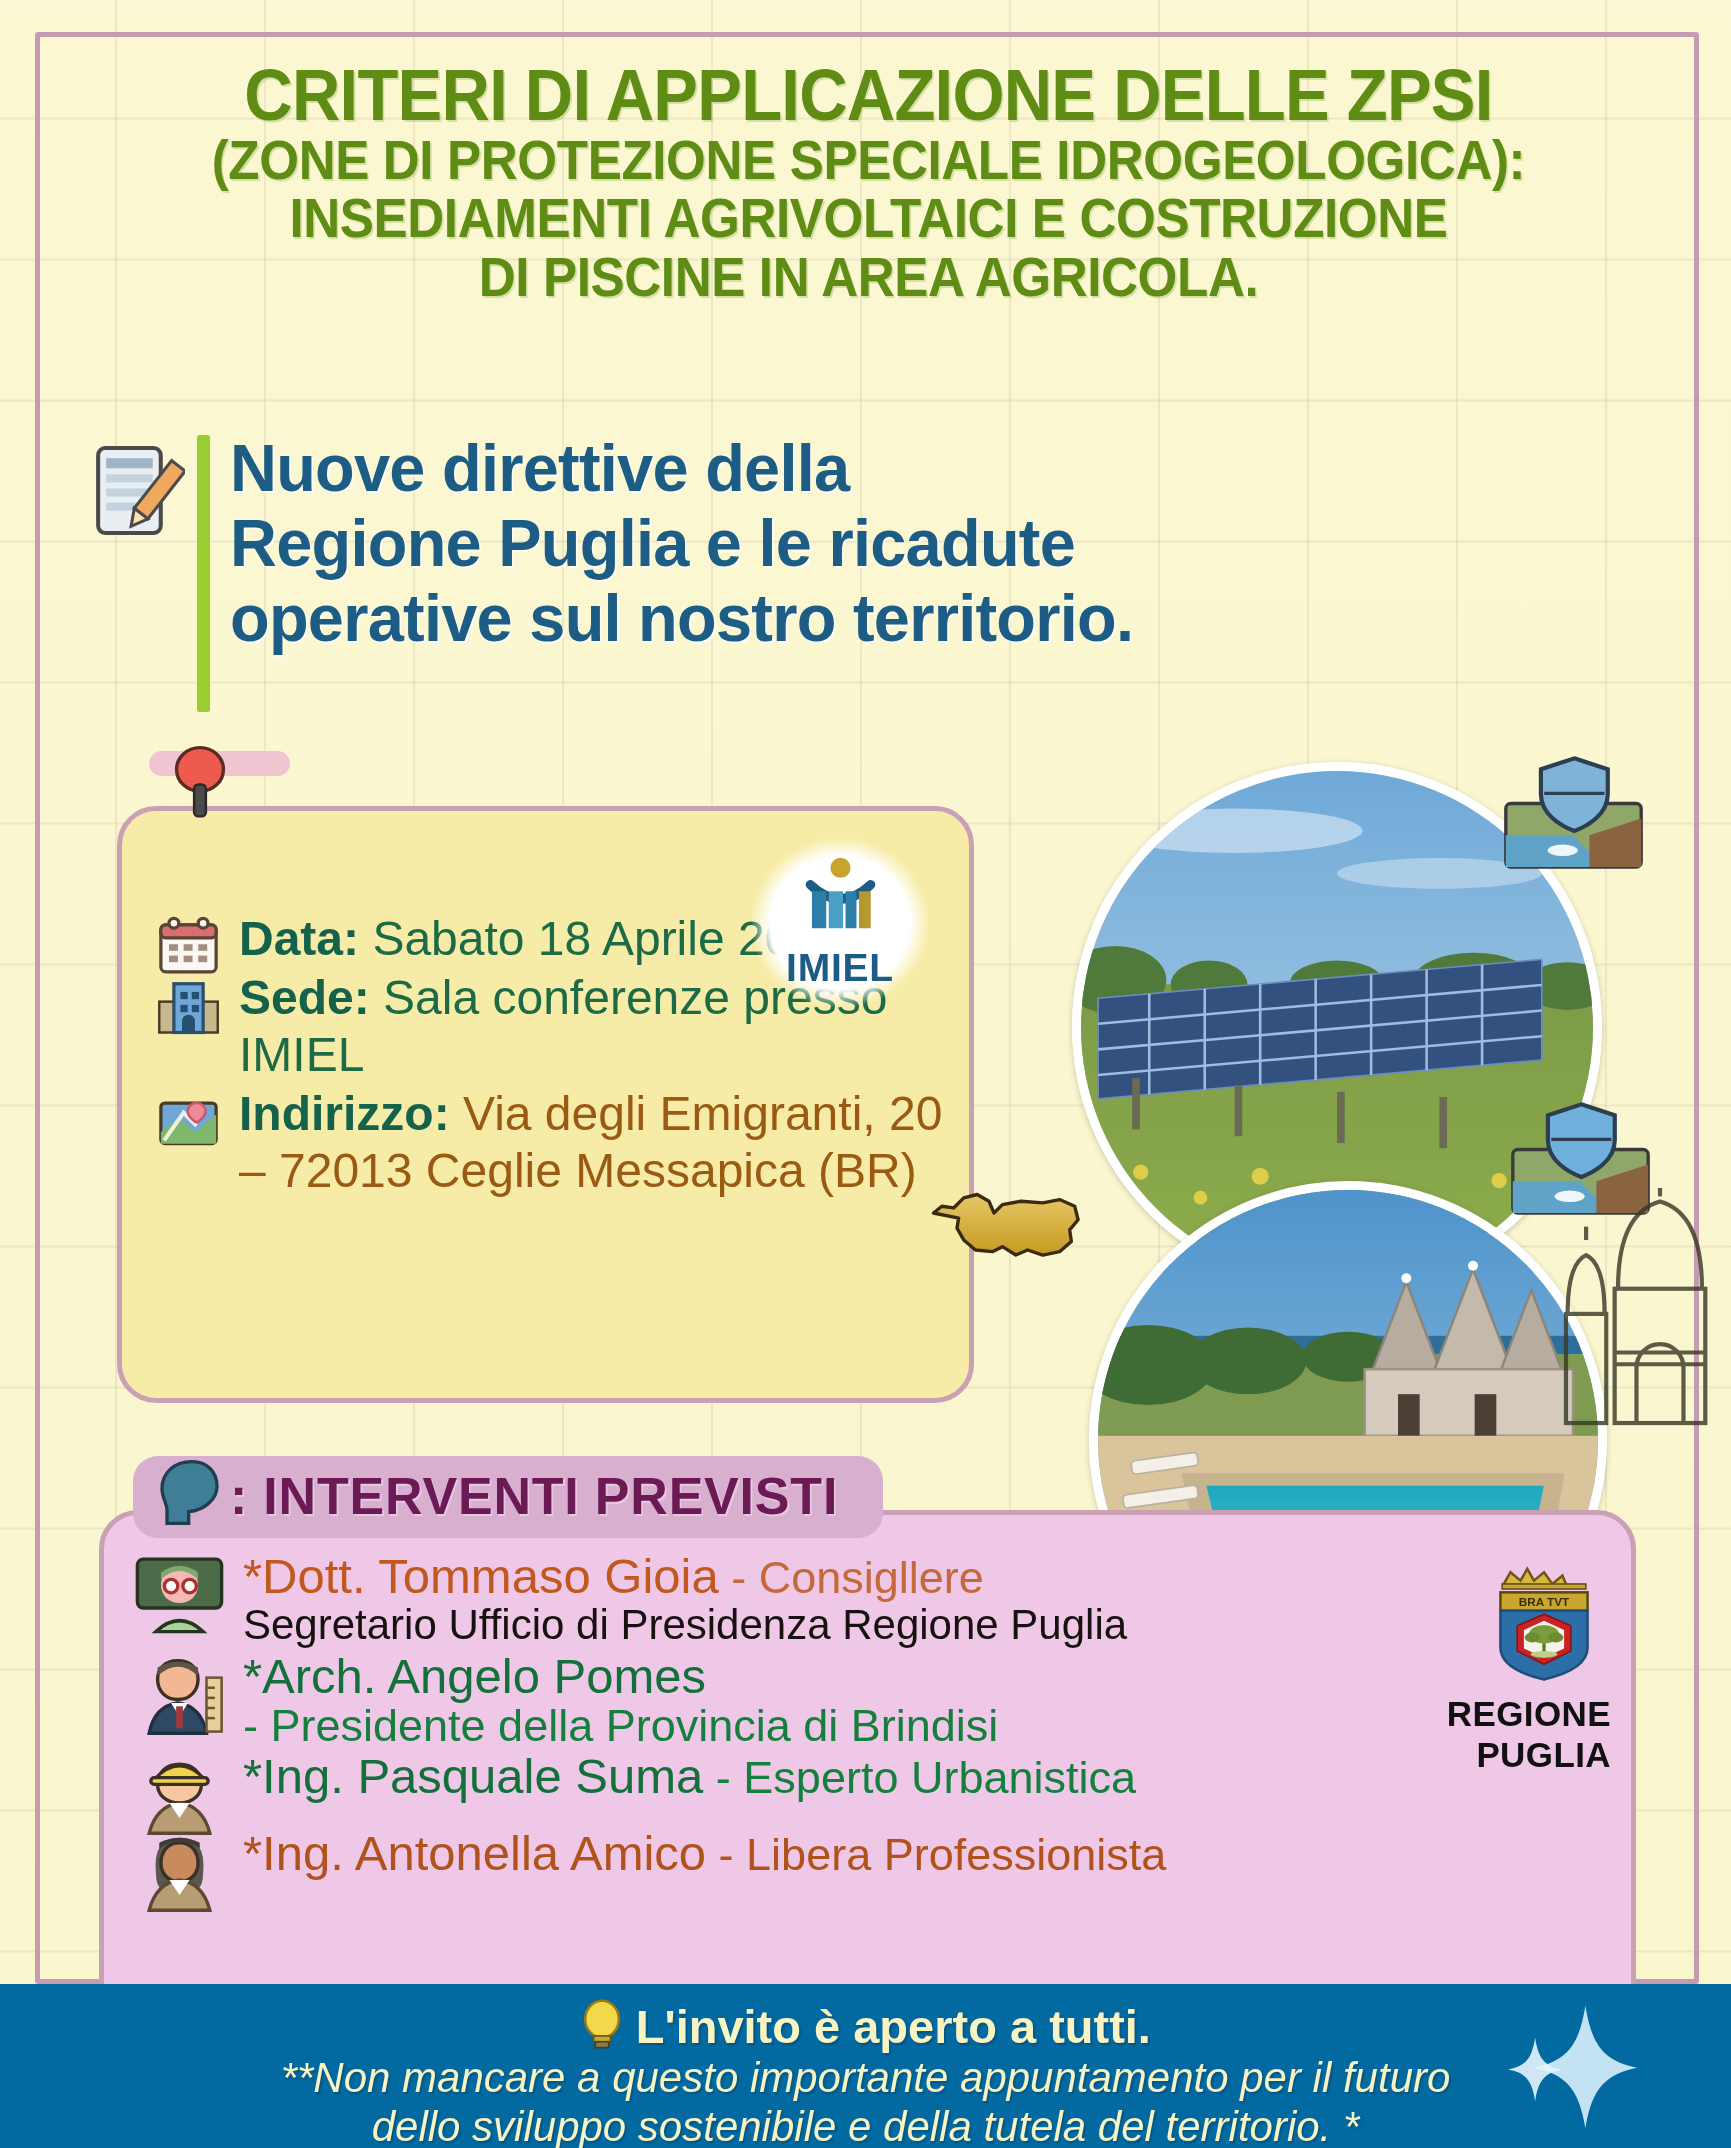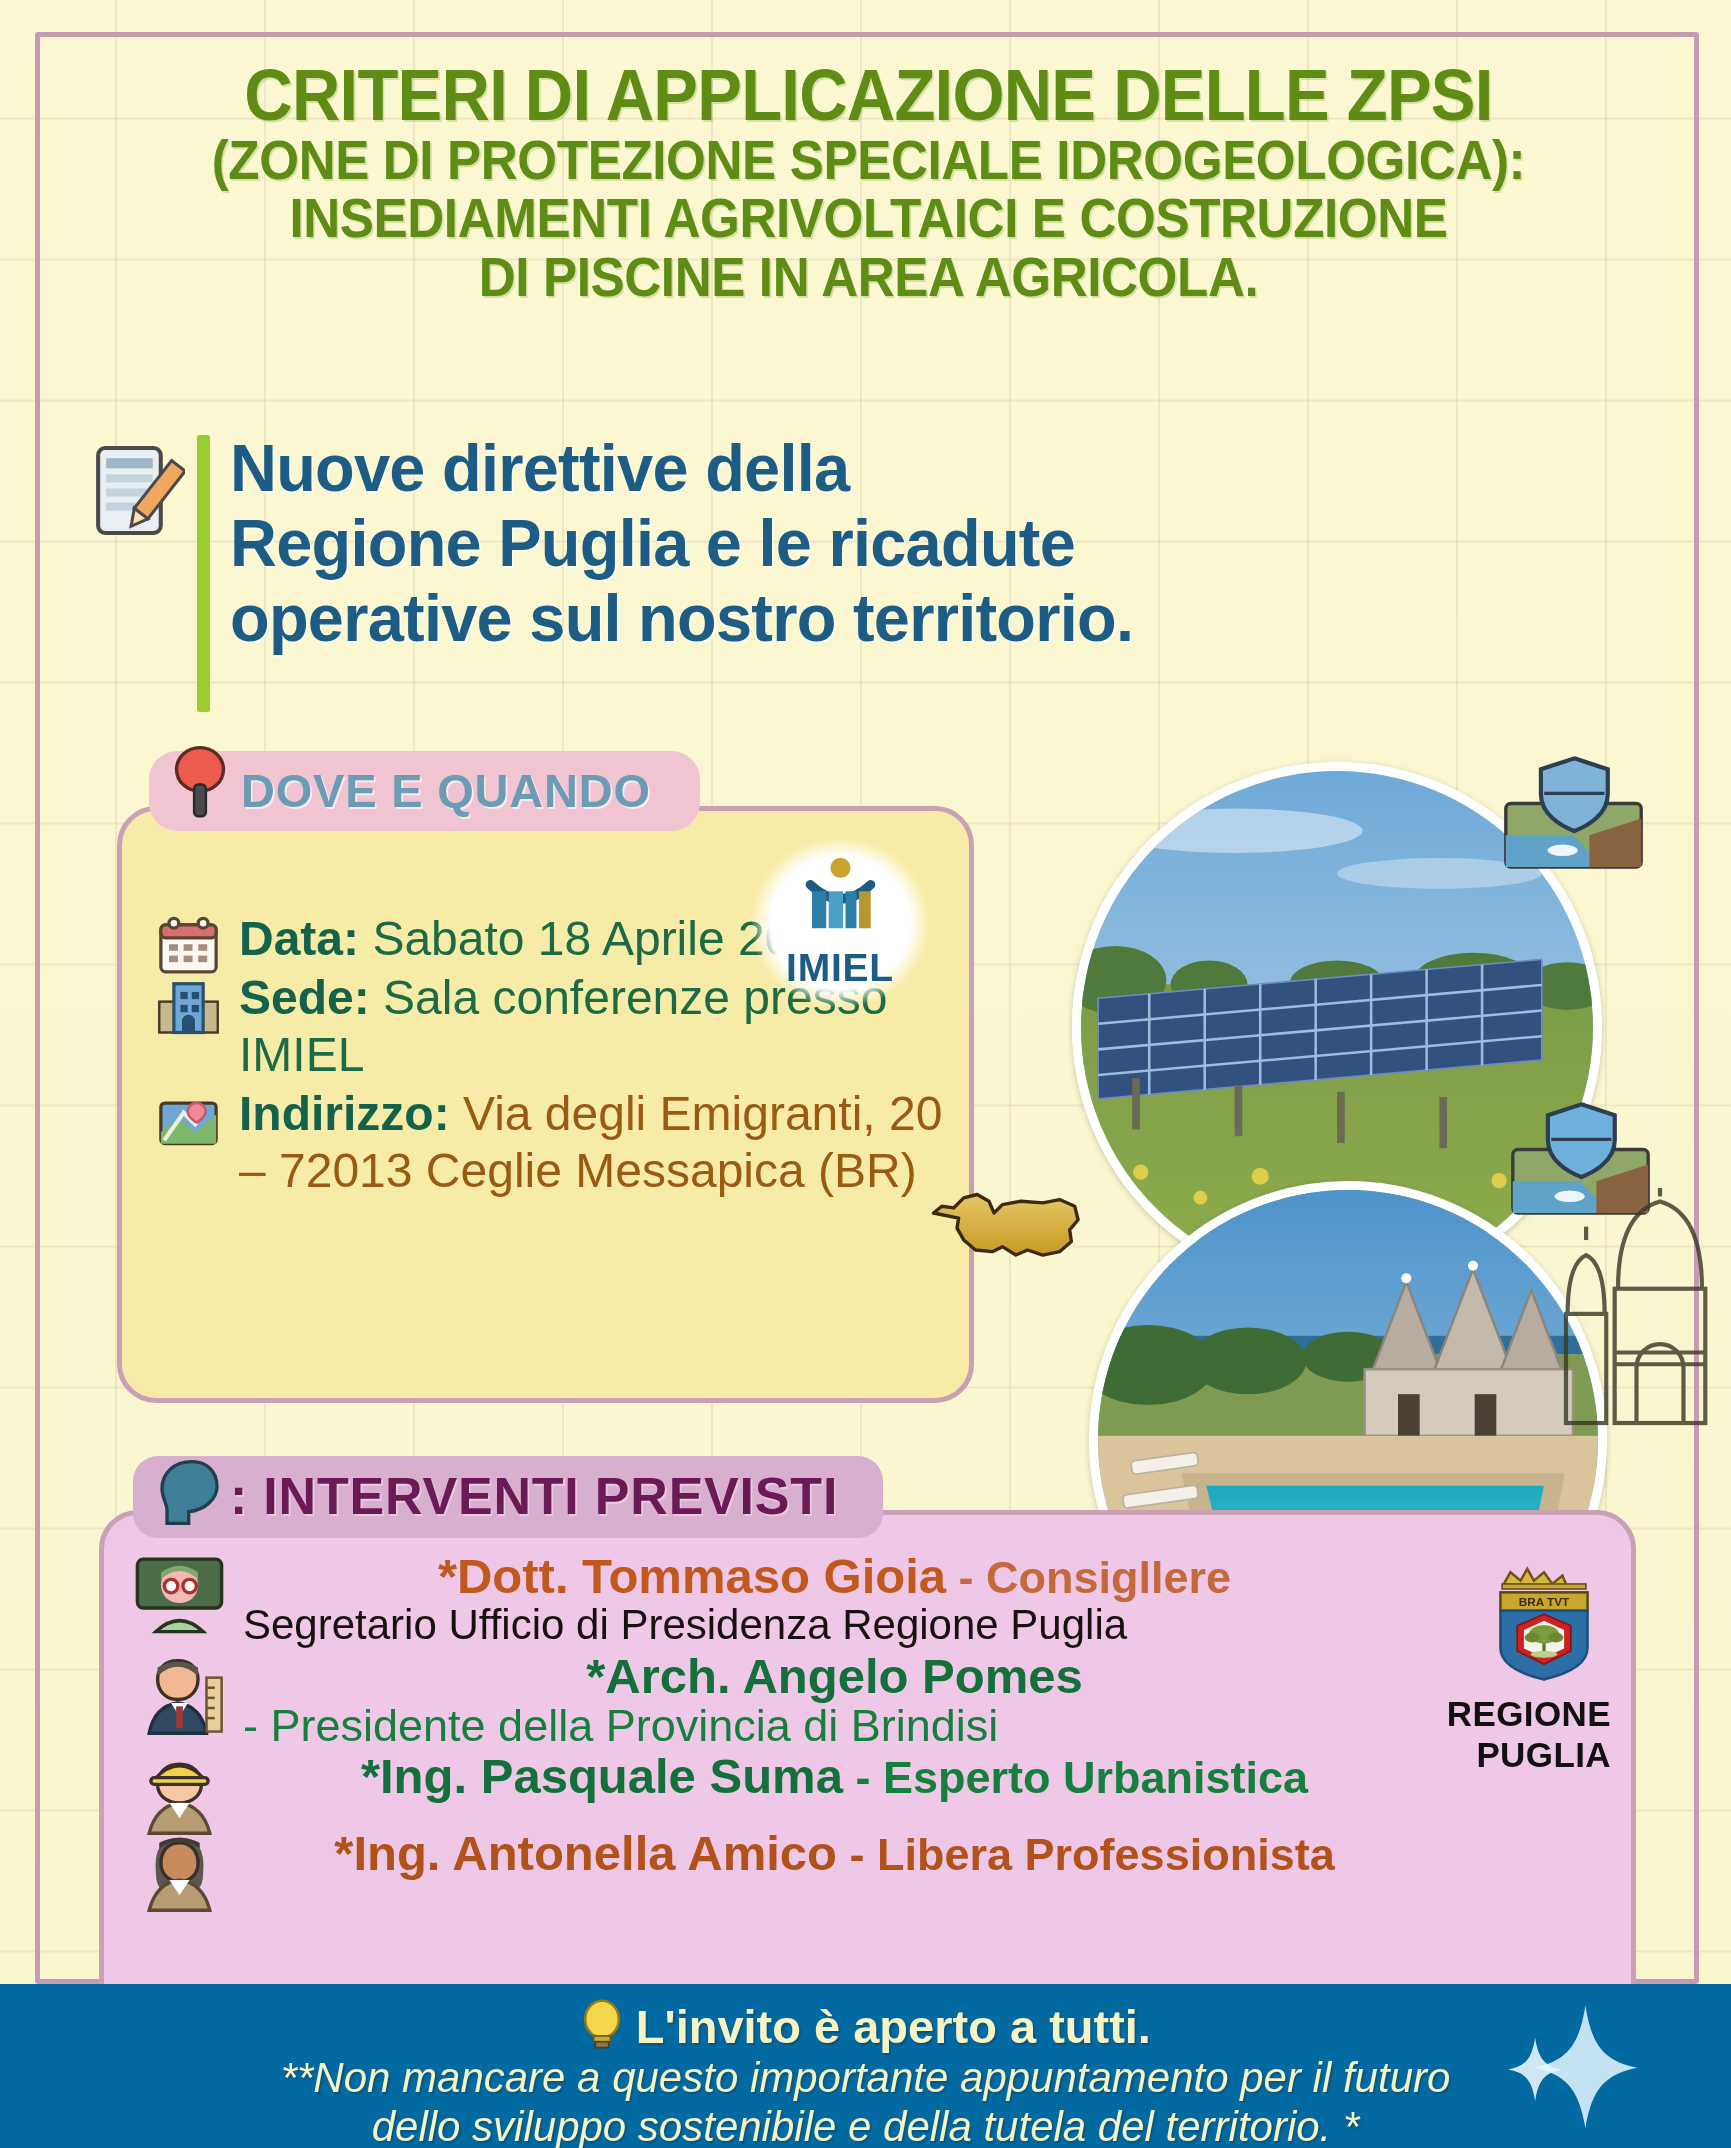--- a/index.html
+++ b/index.html
@@ -126,21 +126,21 @@
   }
   #speak-badge .txt{
     font-size:52px;font-weight:bold;color:#6B1A55;letter-spacing:0.8px;
     text-shadow:1.7px 1.7px 0 rgba(255,255,255,.35);white-space:nowrap;
   }
   #head-icon{position:absolute;left:23.5px;top:1.7px;width:65px;height:69px;}
 
   #speak-list{position:absolute;left:134px;top:1551px;width:1292px;}
   .sp-row{position:relative;padding-left:109px;min-height:72px;}
   .sp-row .av{position:absolute;left:0;top:3.4px;width:91px;height:81px;}
-  .nm{font-size:49px;font-weight:bold;line-height:1.04;text-align:center;}
+  .nm{font-size:49px;font-weight:normal;line-height:1.04;}
   .role{font-size:45px;line-height:1.06;}
   .sub{font-size:42px;color:#17120F;line-height:1.08;}
   .c-orange{color:#C1591F;}
   .c-orange-l{color:#C4693A;}
   .c-green{color:#13703A;}
   .c-green-d{color:#15803d;}
   .c-brown{color:#B1521B;}
 
   #puglia-logo{position:absolute;left:1426px;top:1562px;width:185px;text-align:right;}
   #puglia-logo .lbl{font-size:35px;font-weight:bold;color:#111;line-height:1.02;letter-spacing:0.4px;margin-top:5px;}
@@ -255,21 +255,20 @@
   </div>
 </div>
 
 <div id="where-badge">
   <span id="pin-icon">
     <svg viewBox="0 0 74 86" width="100%" height="100%">
       <ellipse cx="37" cy="28" rx="28" ry="26" fill="#EE5B4E" stroke="#5A2A25" stroke-width="4"></ellipse>
       <rect x="30" y="46" width="14" height="38" rx="5" fill="#4A4A4A" stroke="#2A2A2A" stroke-width="3"></rect>
     </svg>
   </span>
-  <span class="txt">DOVE E QUANDO</span>
 </div>
 
 <div id="imiel">
   <svg width="91" height="84" viewBox="0 0 108 100">
     <circle cx="54" cy="14" r="12" fill="#C8A32E"></circle>
     <path d="M18 34 q36 34 72 0" stroke="#1D5C85" stroke-width="11" fill="none" stroke-linecap="round"></path>
     <rect x="20" y="42" width="17" height="44" fill="#2C7FA8"></rect>
     <rect x="40" y="42" width="17" height="44" fill="#4C9FC4"></rect>
     <rect x="60" y="42" width="13" height="44" fill="#2C7FA8"></rect>
     <rect x="76" y="42" width="14" height="44" fill="#B5982E"></rect>

